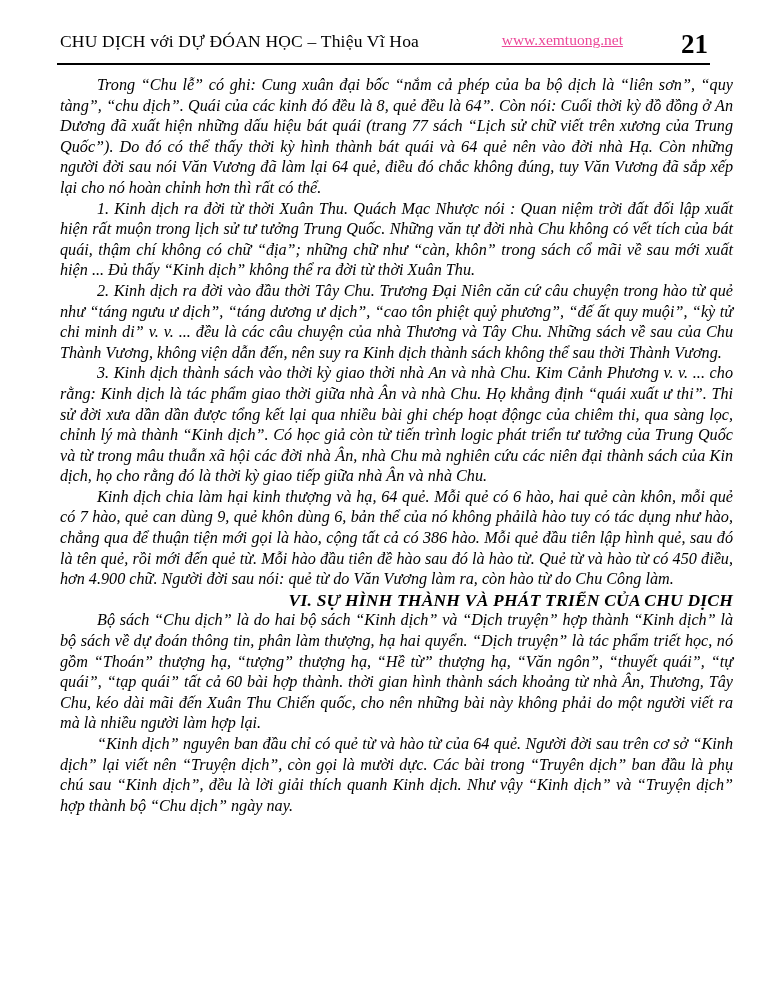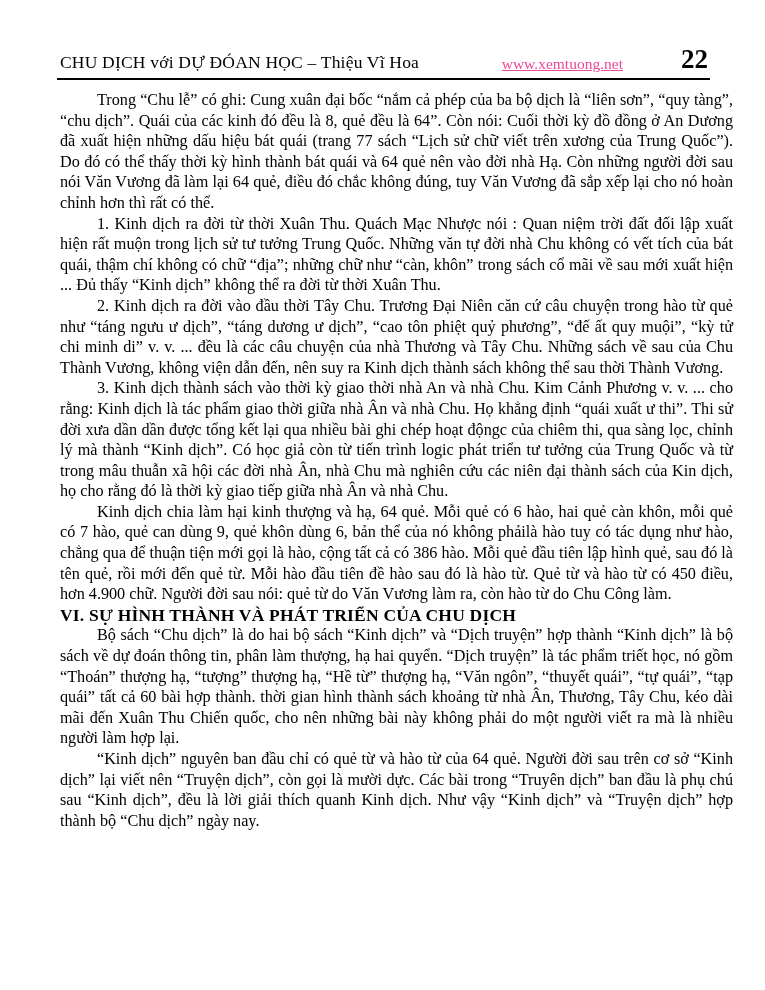--- a/index.html
+++ b/index.html
@@ -13,23 +13,22 @@
     height: 990px;
     margin: 0 auto;
     background: #ffffff;
     font-family: "Liberation Serif", serif;
     color: #000000;
     overflow: hidden;
     box-sizing: border-box;
   }
   .header {
     display: flex;
-    align-items: flex-end;
     margin: 0 57px 0 60px;
-    padding-top: 46px;
+    padding-top: 31px;
   }
   .header-title {
     font-size: 17.5px;
     letter-spacing: 0.2px;
     white-space: nowrap;
     flex: 1 1 auto;
   }
   .header-website {
     font-size: 15.5px;
     text-decoration: underline;
@@ -46,43 +45,44 @@
   .header-rule {
     border: none;
     border-top: 2px solid #000000;
     margin: 5px 55px 0 57px;
   }
   .body-text {
     margin: 10px 32px 0 60px;
     text-align: justify;
     font-size: 16.2px;
     line-height: 20.6px;
+    font-style: italic;
   }
   .body-text p {
     margin: 0;
     text-indent: 37px;
   }
   .section-heading {
-    text-align: left;
+    text-align: right;
     font-weight: bold;
     font-size: 17.5px;
     margin: 31px 0 28px 0;
     text-indent: 0 !important;
     letter-spacing: 0.2px;
   }
 </style>
 </head>
 <body>
 
 <div class="page">
 
   <div class="header">
     <span class="header-title">CHU DỊCH với DỰ ĐÓAN HỌC – Thiệu Vĩ Hoa</span>
     <a class="header-website">www.xemtuong.net</a>
-    <span class="header-pagenum">22</span>
+    <span class="header-pagenum">21</span>
   </div>
 
   <hr class="header-rule">
 
   <div class="body-text">
     <p>Trong “Chu lễ” có ghi: Cung xuân đại bốc “nắm cả phép của ba bộ dịch là “liên sơn”, “quy tàng”, “chu dịch”. Quái của các kinh đó đều là 8, quẻ đều là 64”. Còn  nói: Cuối thời kỳ đồ đồng ở An Dương đã xuất hiện những dấu hiệu bát quái (trang 77 sách “Lịch sử chữ viết trên xương của Trung Quốc”). Do đó có thể thấy thời kỳ hình thành bát quái và 64 quẻ nên vào đời nhà Hạ. Còn những người đời sau nói Văn Vương đã làm lại 64 quẻ, điều đó chắc không đúng, tuy Văn Vương đã sắp xếp lại cho nó hoàn chỉnh hơn thì rất có thể.</p>
     <p>1. Kinh dịch ra đời từ thời Xuân Thu. Quách Mạc Nhược nói : Quan niệm trời đất đối lập xuất hiện rất muộn trong lịch sử tư tưởng Trung Quốc. Những văn tự đời nhà Chu không có vết tích của bát quái, thậm chí không có chữ “địa”; những chữ như “càn, khôn” trong sách cổ mãi về sau mới xuất hiện ... Đủ thấy “Kinh dịch” không thể ra đời từ thời Xuân Thu.</p>
     <p>2. Kinh dịch ra đời vào đầu thời Tây Chu. Trương Đại Niên căn cứ câu chuyện trong hào từ quẻ như “táng ngưu ư dịch”, “táng dương ư dịch”, “cao tôn phiệt quỷ phương”, “đế ất quy muội”, “kỳ tử chi minh di” v. v. ... đều là các câu chuyện của nhà Thương và Tây Chu. Những sách về sau của Chu Thành Vương, không viện dẫn đến, nên suy ra Kinh dịch thành sách không thể sau thời Thành Vương.</p>
     <p>3. Kinh dịch thành sách vào thời kỳ giao thời nhà An và nhà Chu. Kim Cảnh Phương v. v. ... cho rằng: Kinh dịch là tác phẩm giao thời giữa nhà Ân và nhà Chu. Họ khẳng định “quái xuất ư thi”. Thi sử đời xưa dần dần được tổng kết lại qua nhiều bài ghi chép hoạt độngc của chiêm thi, qua sàng lọc, chỉnh lý mà thành “Kinh dịch”. Có học giả còn từ tiến trình logic phát triển tư tưởng của Trung Quốc và từ trong mâu thuẫn xã hội các đời nhà Ân, nhà Chu mà nghiên cứu các niên đại thành sách của Kin dịch, họ cho rằng đó là thời kỳ giao tiếp giữa nhà Ân và nhà Chu.</p>
     <p>Kinh dịch chia làm hại kinh thượng và hạ, 64 quẻ. Mỗi quẻ có 6 hào, hai quẻ càn khôn, mỗi quẻ có 7 hào, quẻ can dùng 9, quẻ khôn dùng 6, bản thể của nó không phảilà hào tuy có tác dụng như hào, chẳng qua để thuận tiện mới gọi là hào, cộng tất cả có 386 hào. Mỗi quẻ đầu tiên lập hình quẻ, sau đó là tên quẻ, rồi mới đến quẻ từ. Mỗi hào đầu tiên đề hào sau đó là hào từ. Quẻ từ và hào từ có 450 điều, hơn 4.900 chữ. Người đời sau nói: quẻ từ do Văn Vương làm ra, còn hào từ do Chu Công làm.</p>

